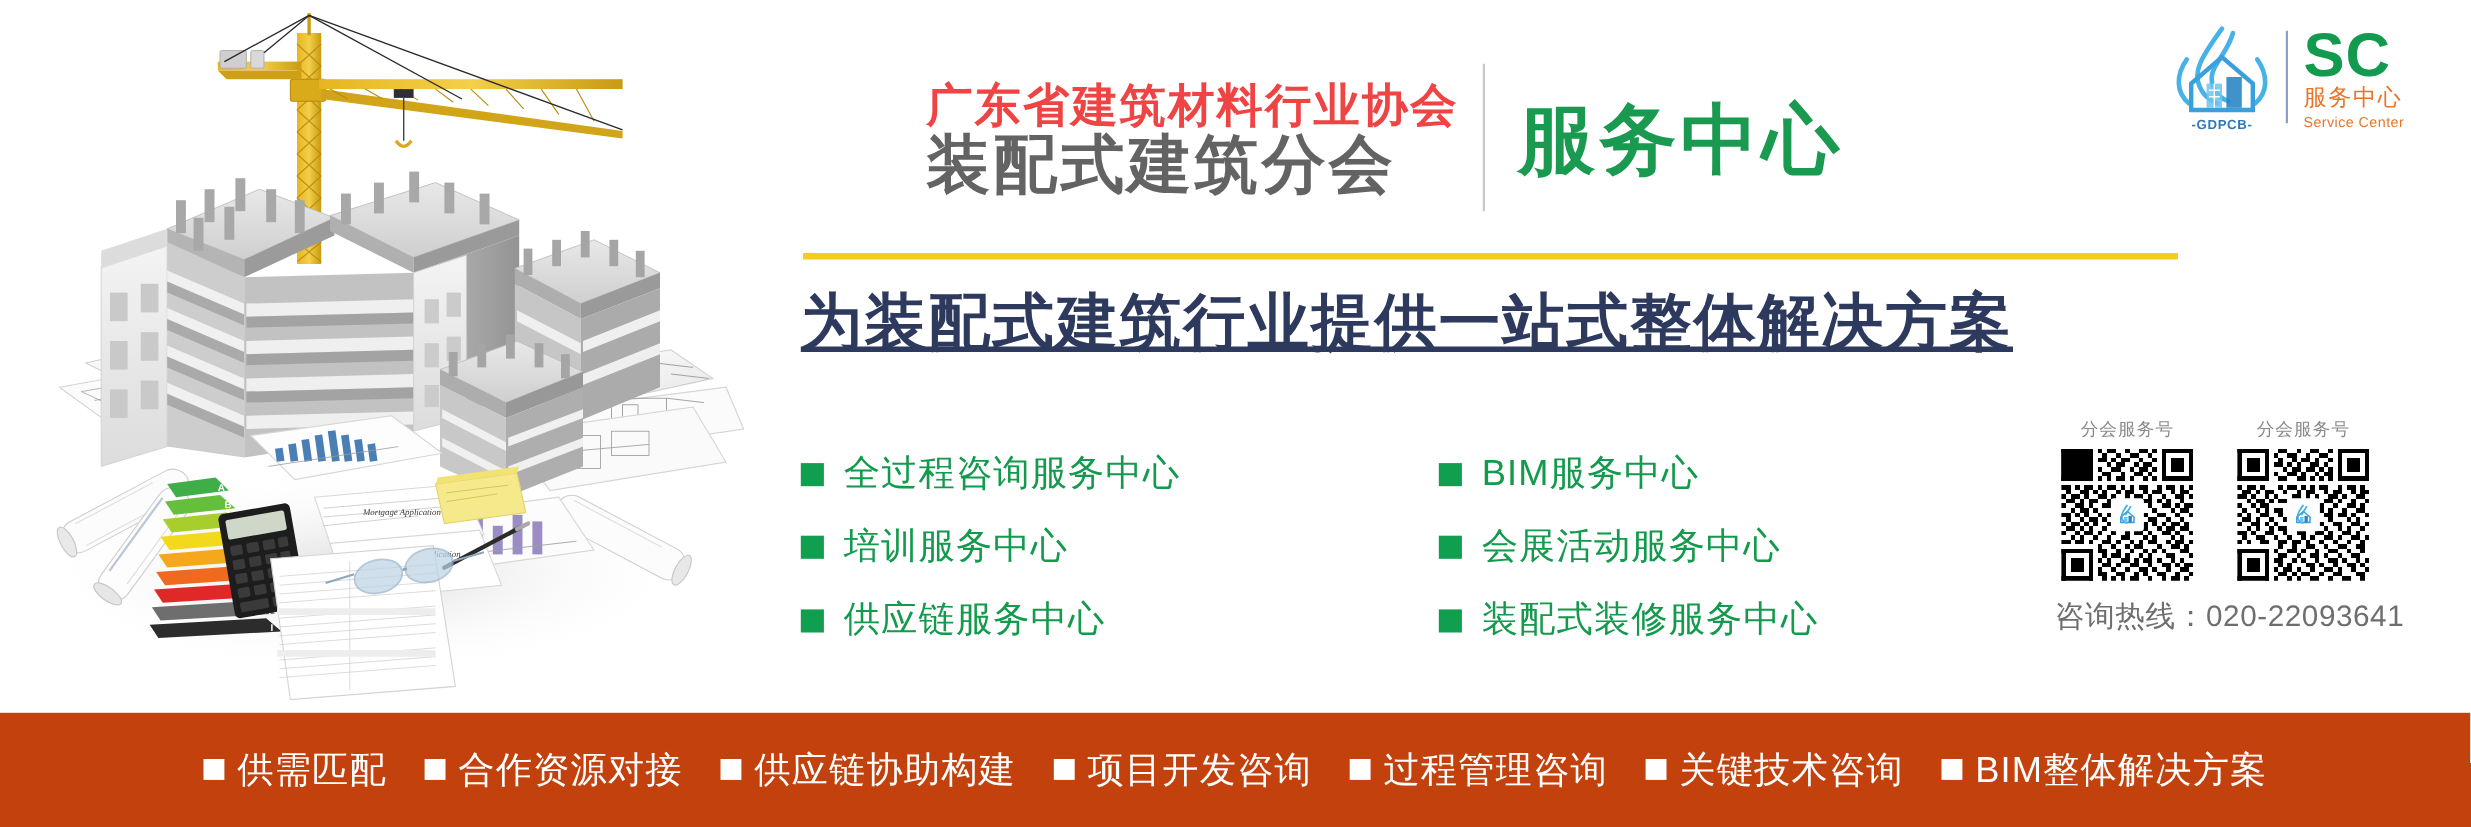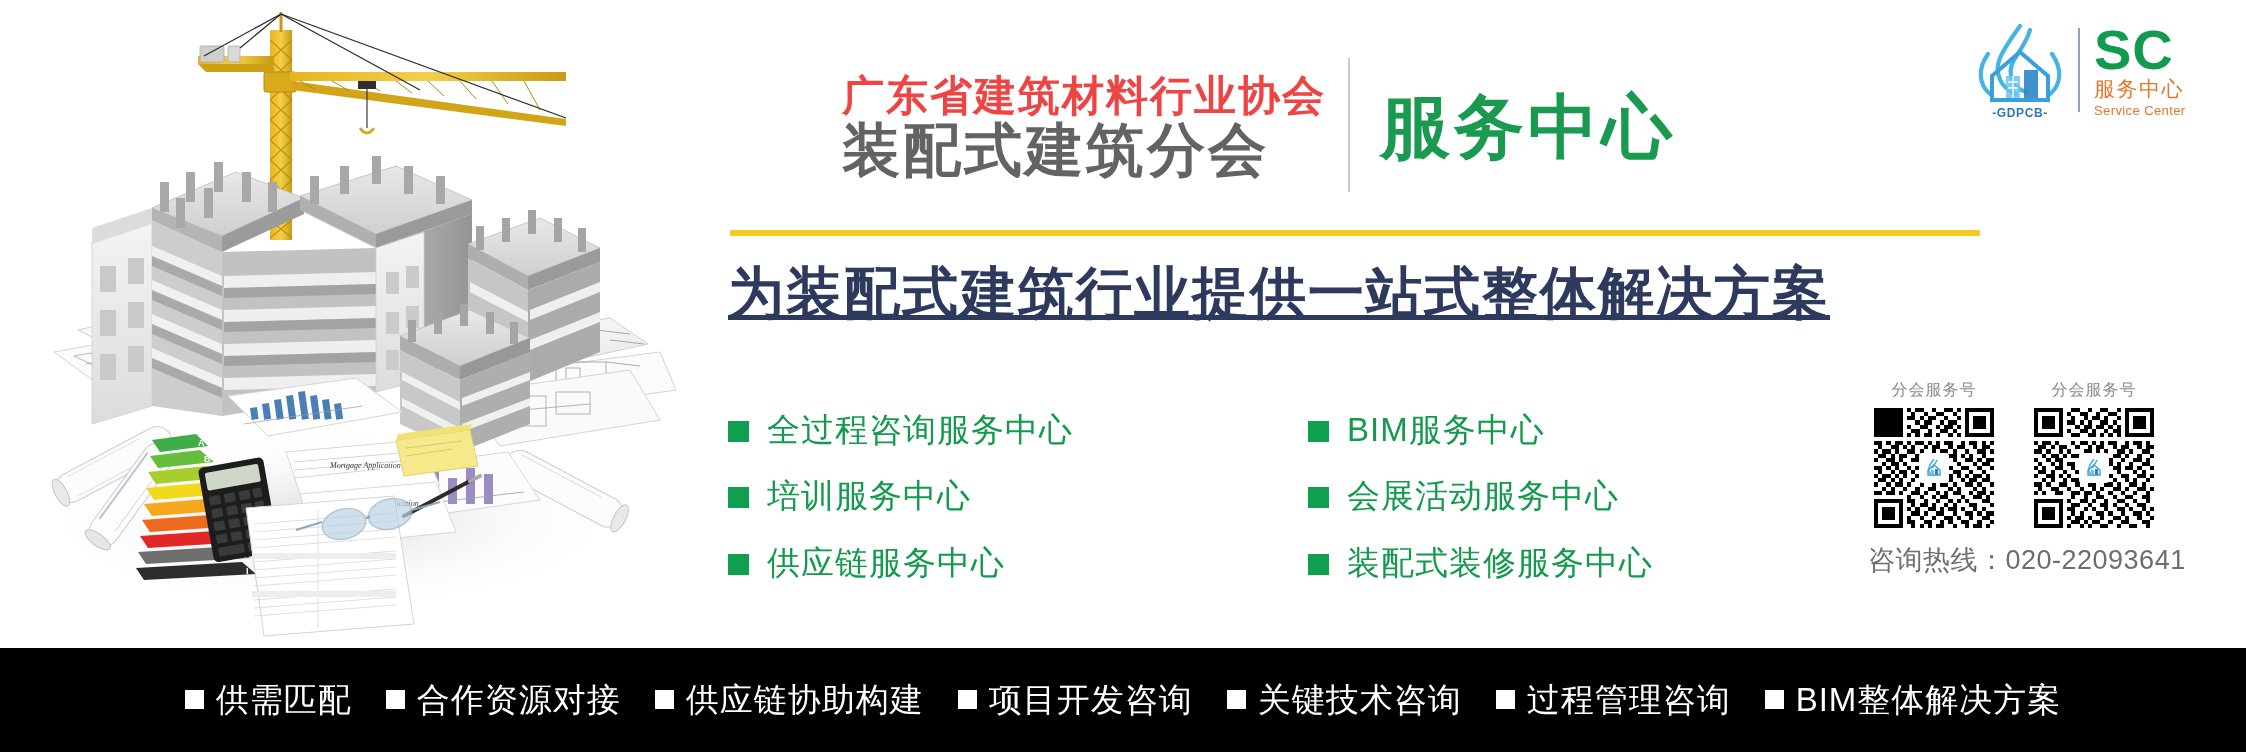--- a/index.html
+++ b/index.html
@@ -155,21 +155,21 @@
     margin-top: 14px;
     font-size: 27px; color: #6e6e6e; letter-spacing: 0.5px;
     white-space: nowrap;
   }
 
   
   .bottom-bar {
     position: absolute;
     left: 0; top: 648px;
     width: 2246px; height: 104px;
-    background: #000000;
+    background: #c2410c;
     display: flex; align-items: center; justify-content: center;
     gap: 34px;
   }
   .bb-item { display: flex; align-items: center; gap: 12px; white-space: nowrap; }
   .bb-bullet { width: 19px; height: 19px; background: #ffffff; flex: 0 0 auto; }
   .bb-label {
     font-size: 33px; color: #ffffff; letter-spacing: 1px; line-height: 1.1;
   }
 </style>
 </head>
@@ -1127,25 +1127,25 @@
     <div class="bb-item">
       <span class="bb-bullet"></span>
       <span class="bb-label">供应链协助构建</span>
     </div>
     <div class="bb-item">
       <span class="bb-bullet"></span>
       <span class="bb-label">项目开发咨询</span>
     </div>
     <div class="bb-item">
       <span class="bb-bullet"></span>
-      <span class="bb-label">关键技术咨询</span>
+      <span class="bb-label">过程管理咨询</span>
     </div>
     <div class="bb-item">
       <span class="bb-bullet"></span>
-      <span class="bb-label">过程管理咨询</span>
+      <span class="bb-label">关键技术咨询</span>
     </div>
     <div class="bb-item">
       <span class="bb-bullet"></span>
       <span class="bb-label">BIM整体解决方案</span>
     </div>
   </div>
 
 </div>
 
 </body></html>

